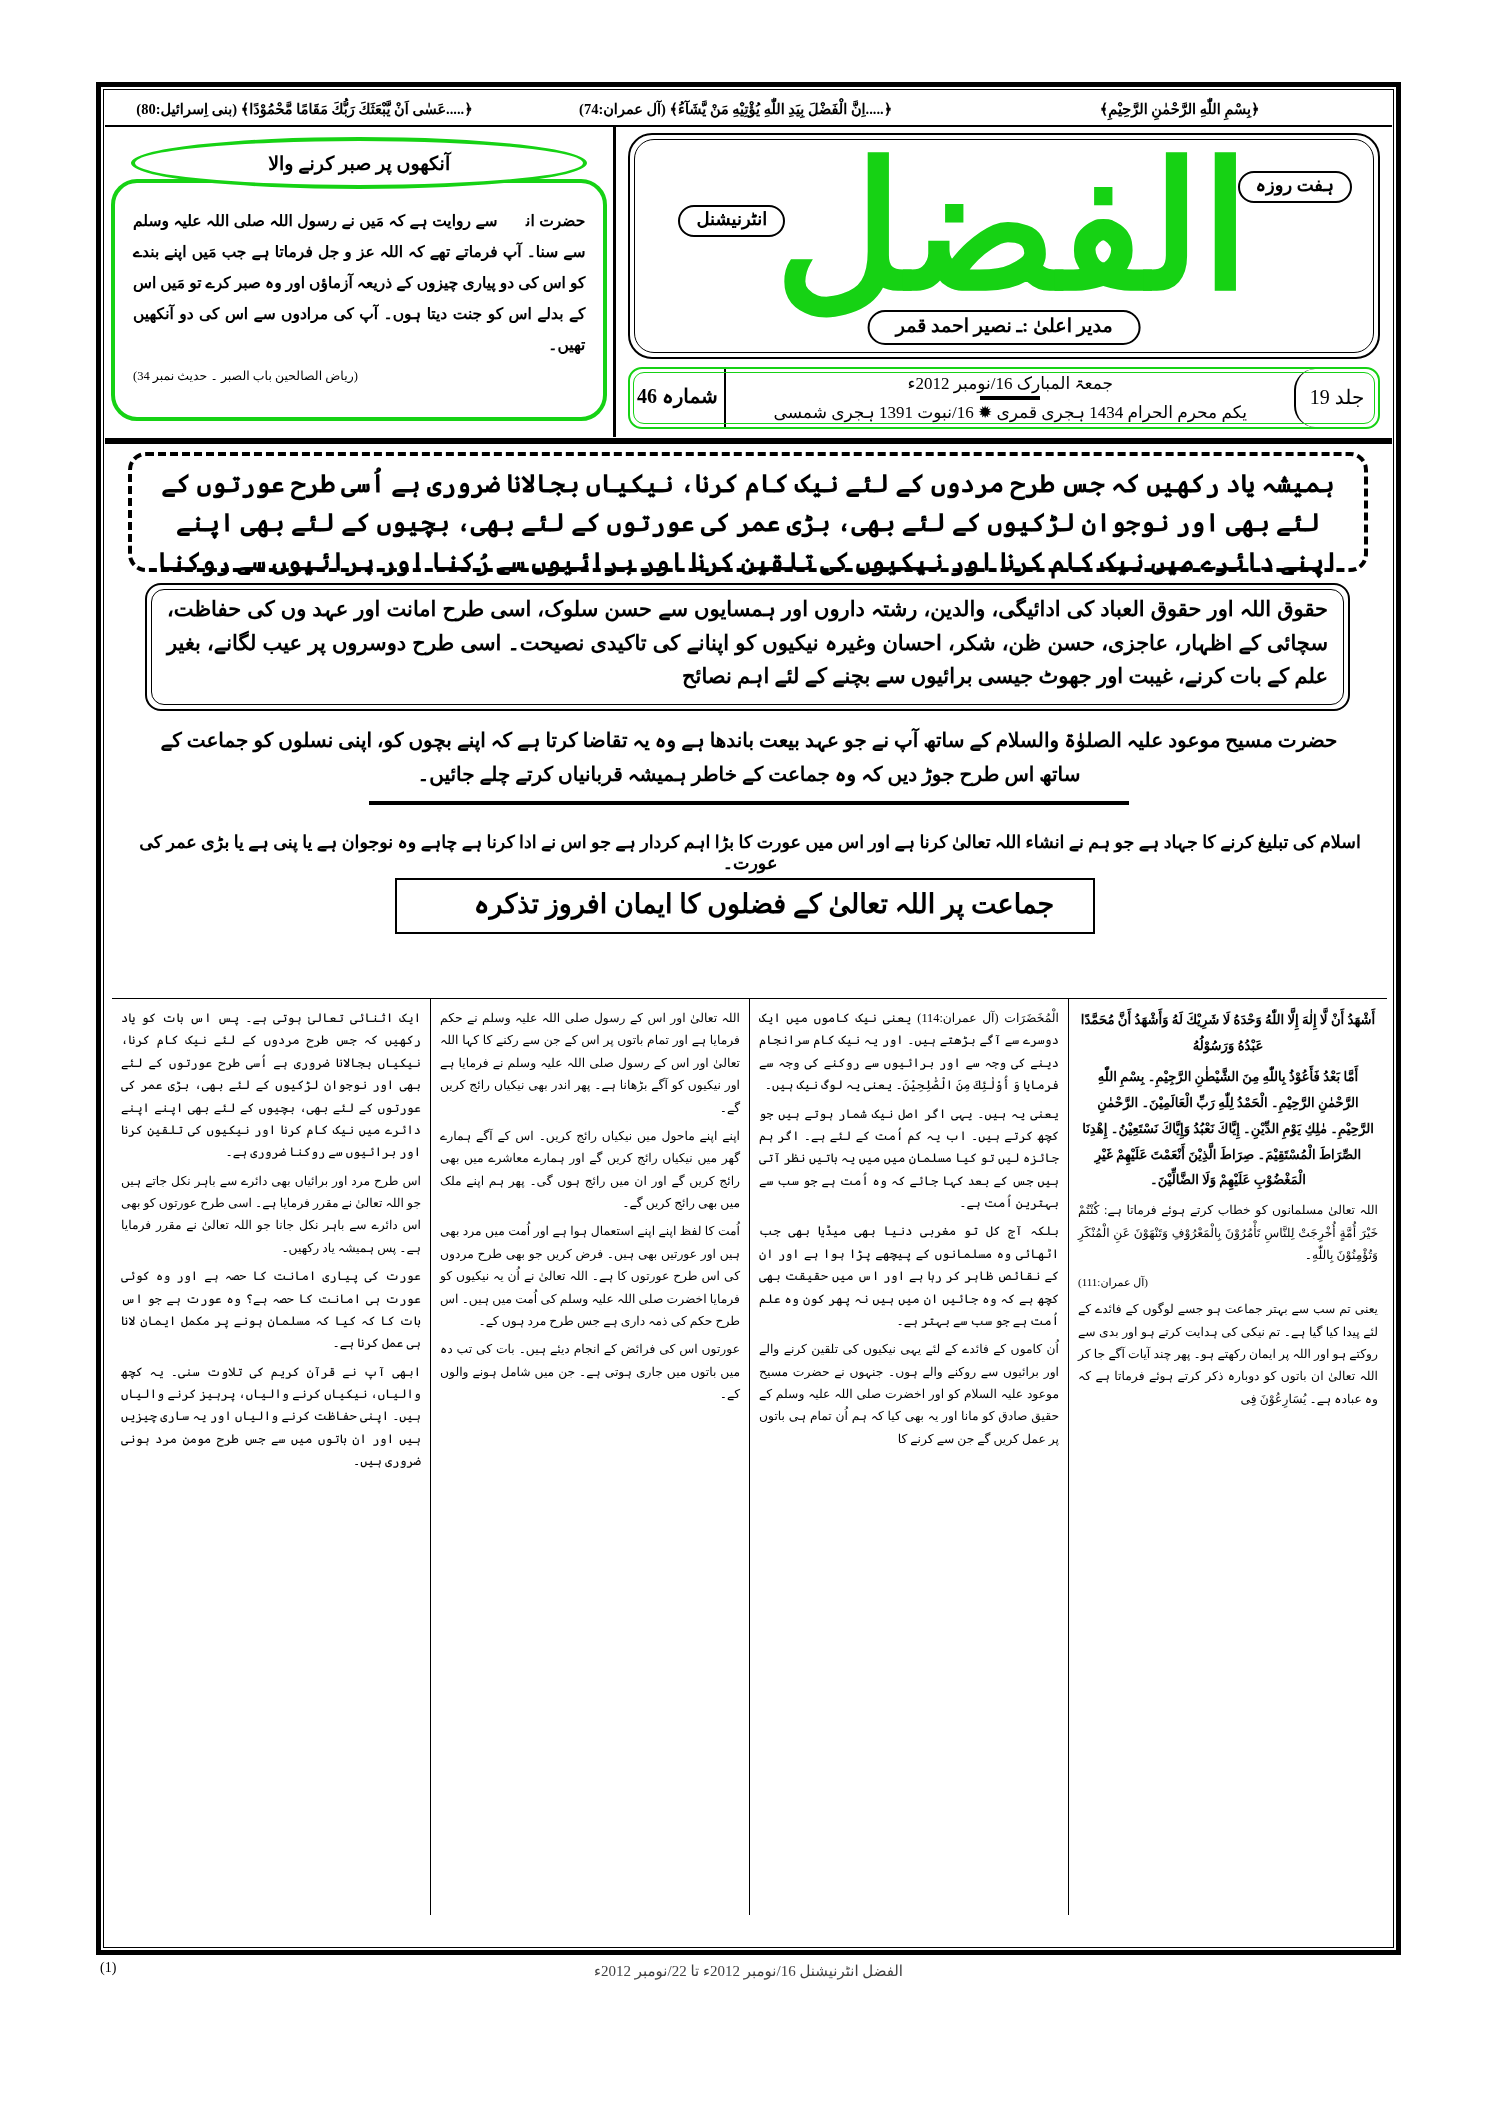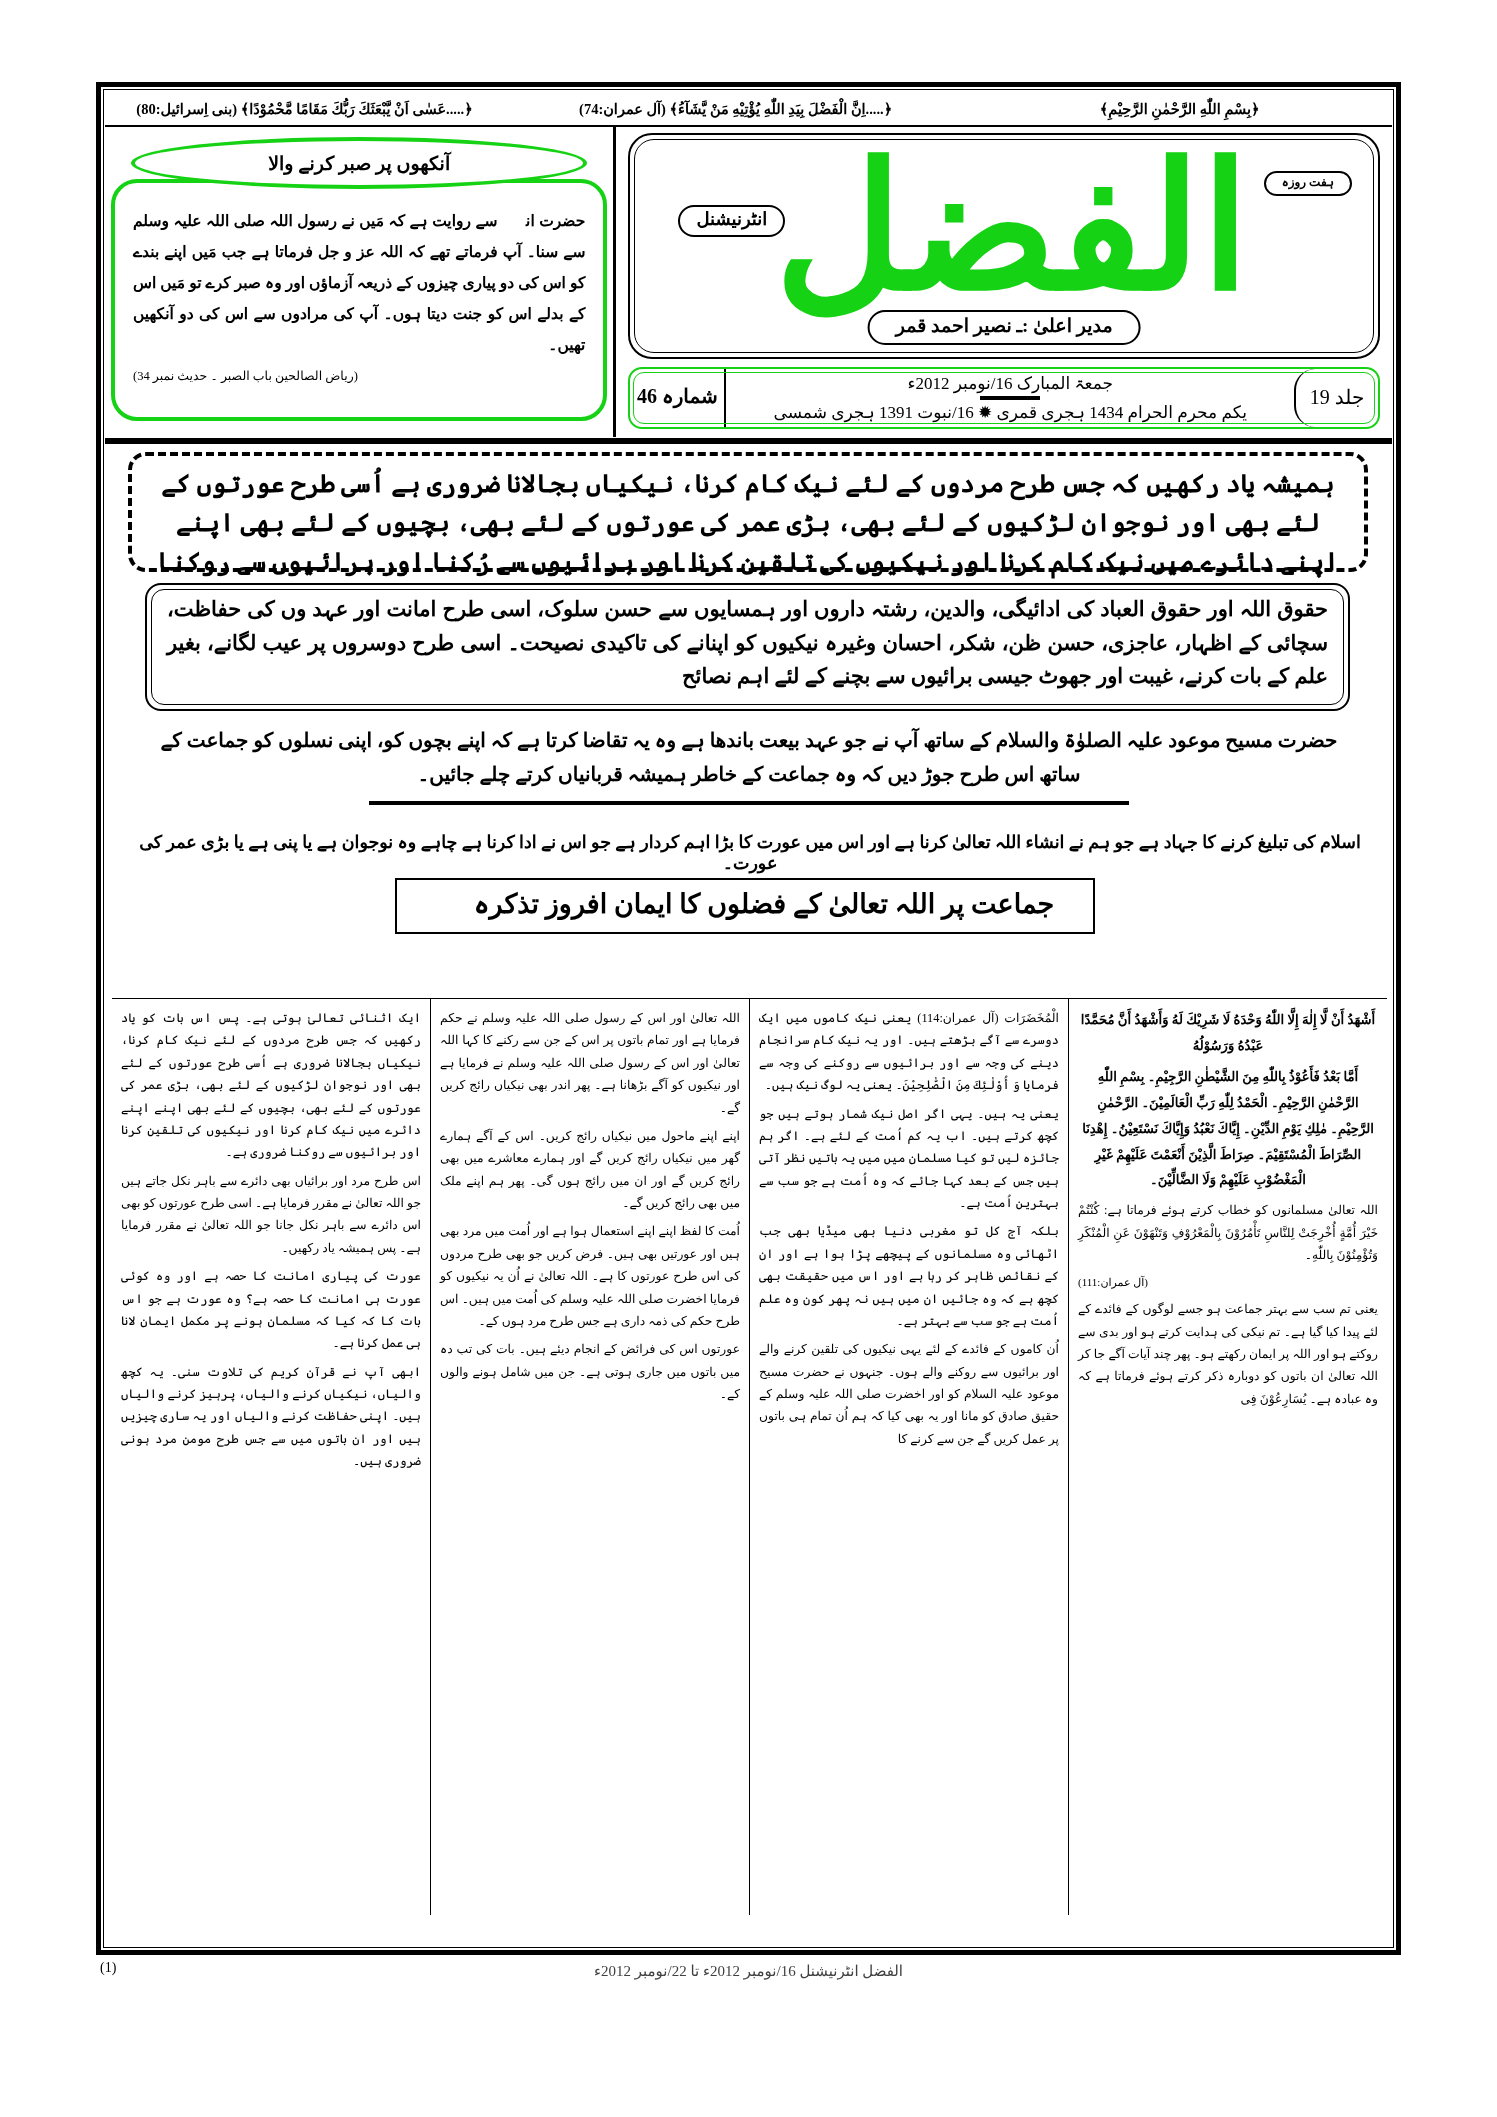--- a/index.html
+++ b/index.html
@@ -115,21 +115,21 @@
     border-radius: 40px;
     background: #fff;
     font-size: 17px;
     font-weight: bold;
     color: #000;
     padding: 3px 16px 5px 16px;
     white-space: nowrap;
     direction: rtl;
     line-height: 1.1;
   }
-  .pill-haftroza { right: 26px; top: 36px; font-size: 12px; text-align: center; }
+  .pill-haftroza { right: 26px; top: 36px; font-size: 18px; text-align: center; }
   .pill-international { left: 48px; top: 70px; font-size: 18px; }
   .pill-editor {
     left: 50%; transform: translateX(-50%);
     bottom: 12px;
     font-size: 19px;
     padding: 4px 26px 6px 26px;
   }
 
   
   .date-panel {

